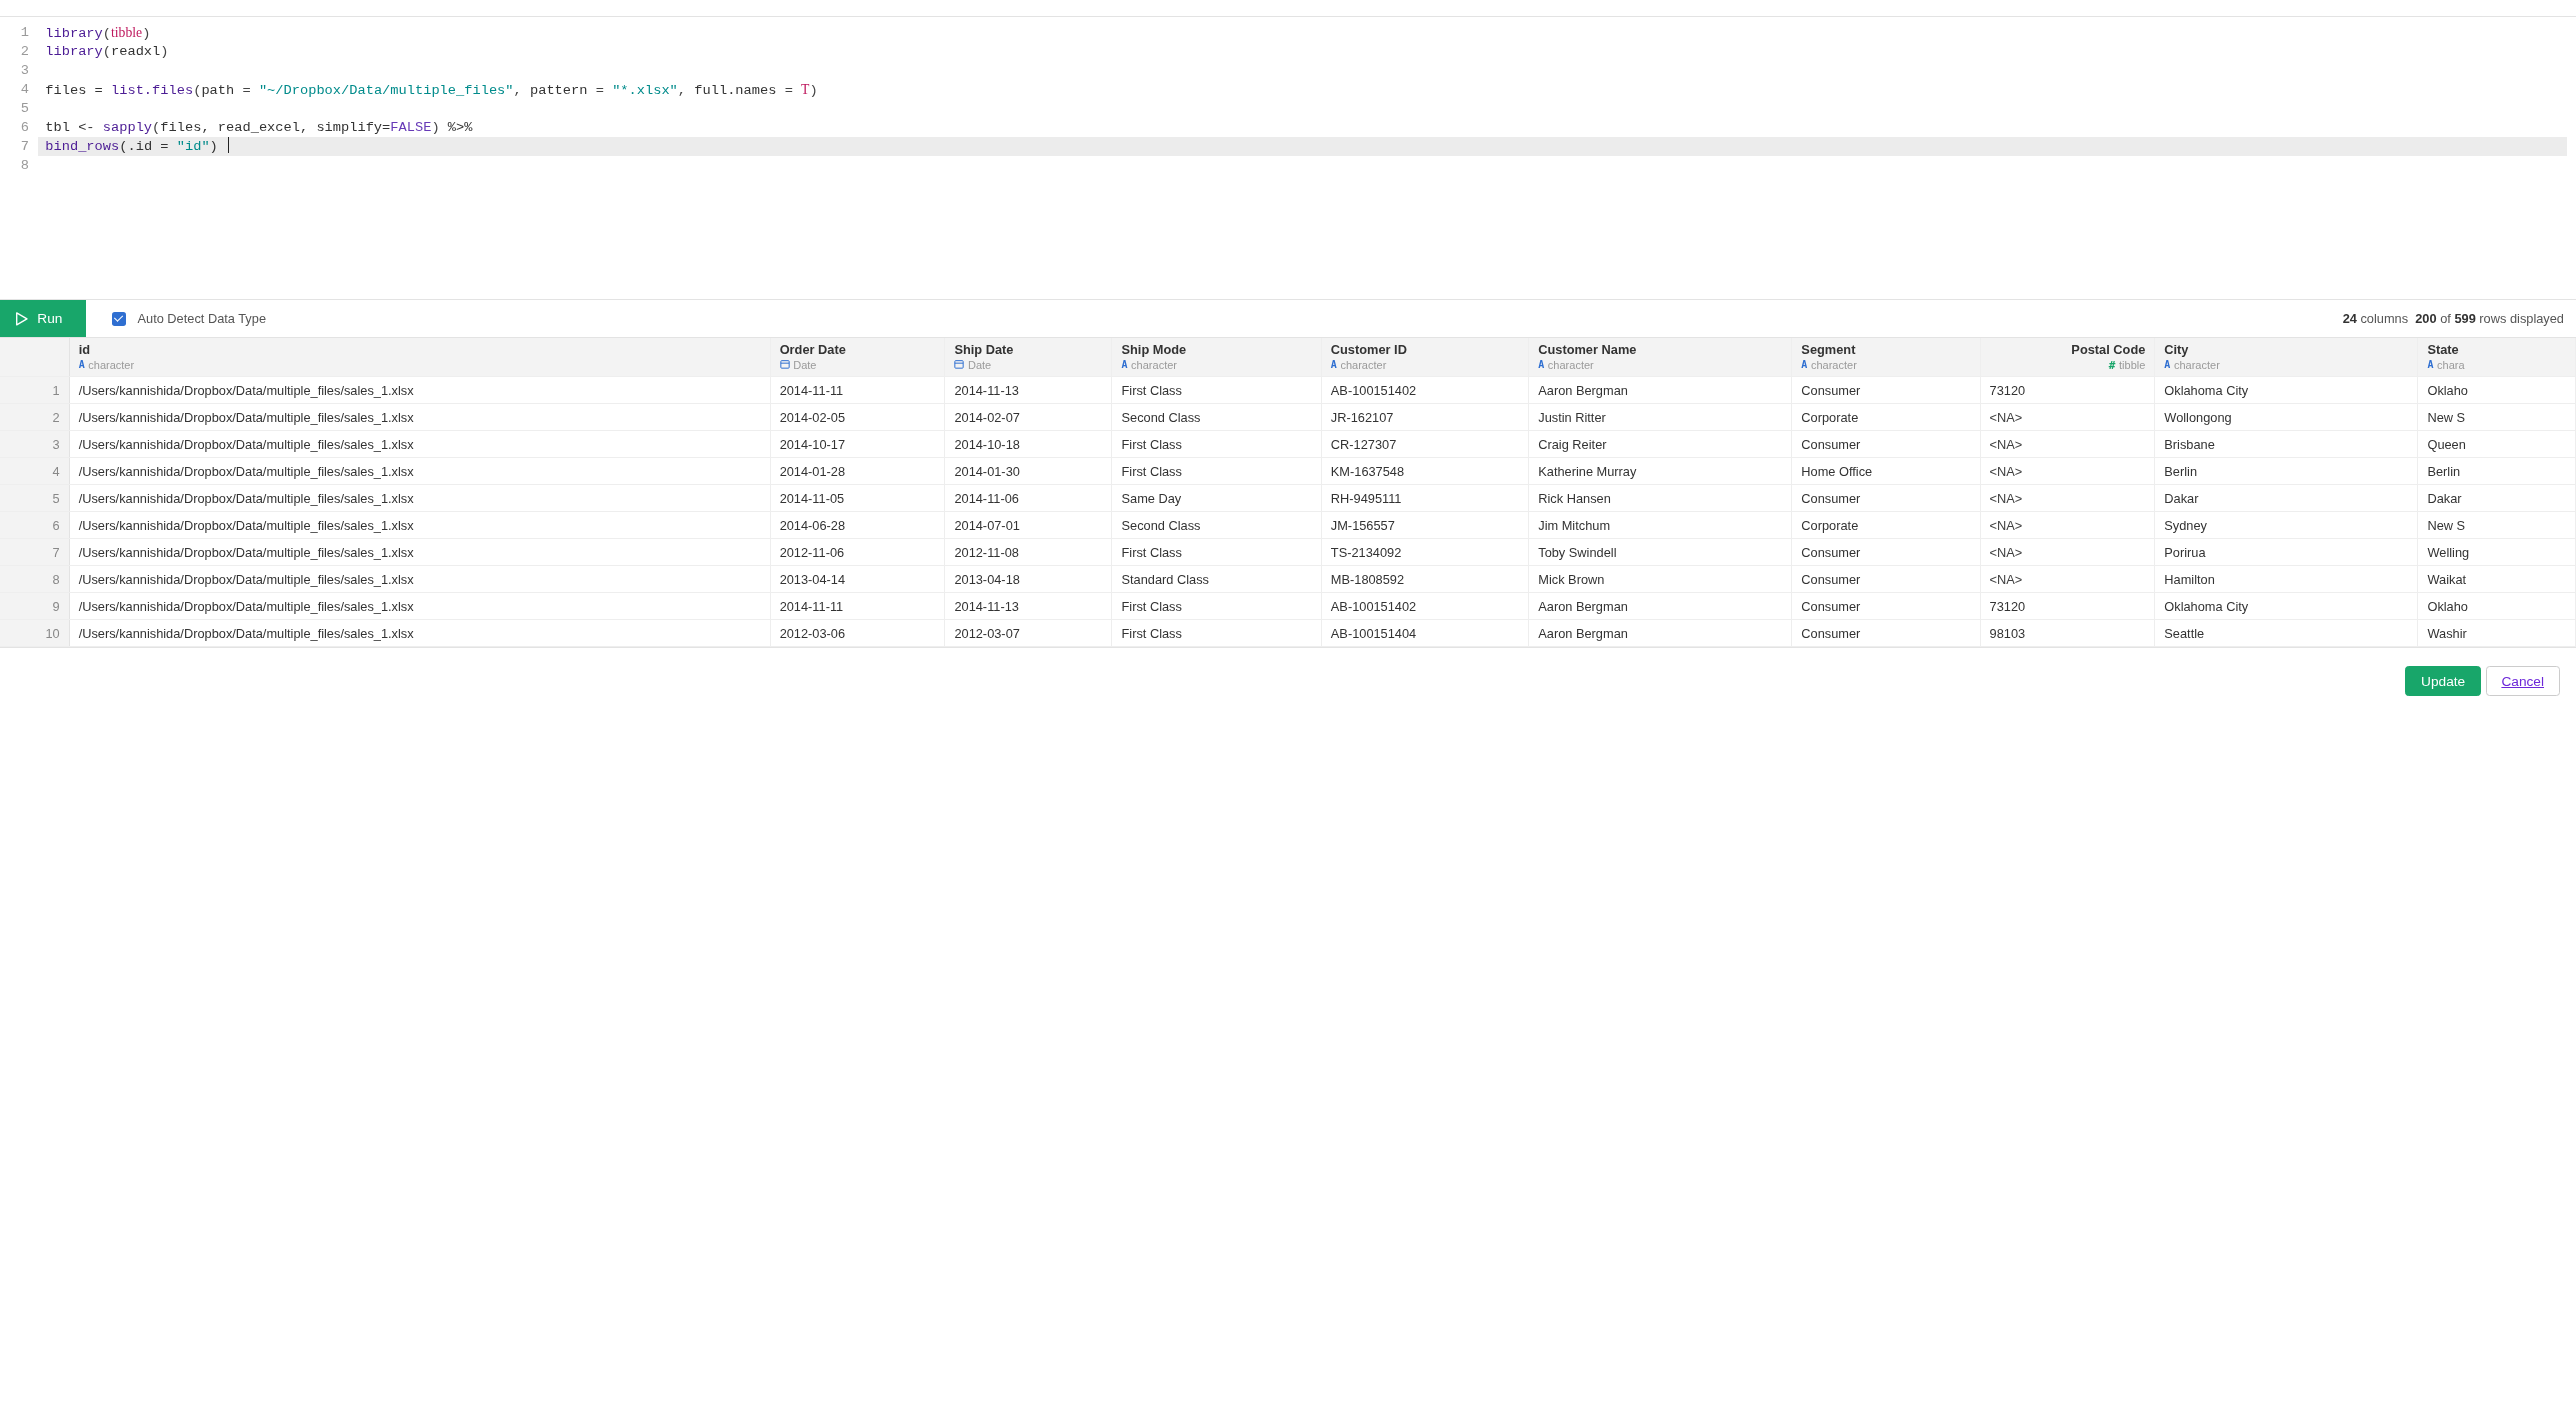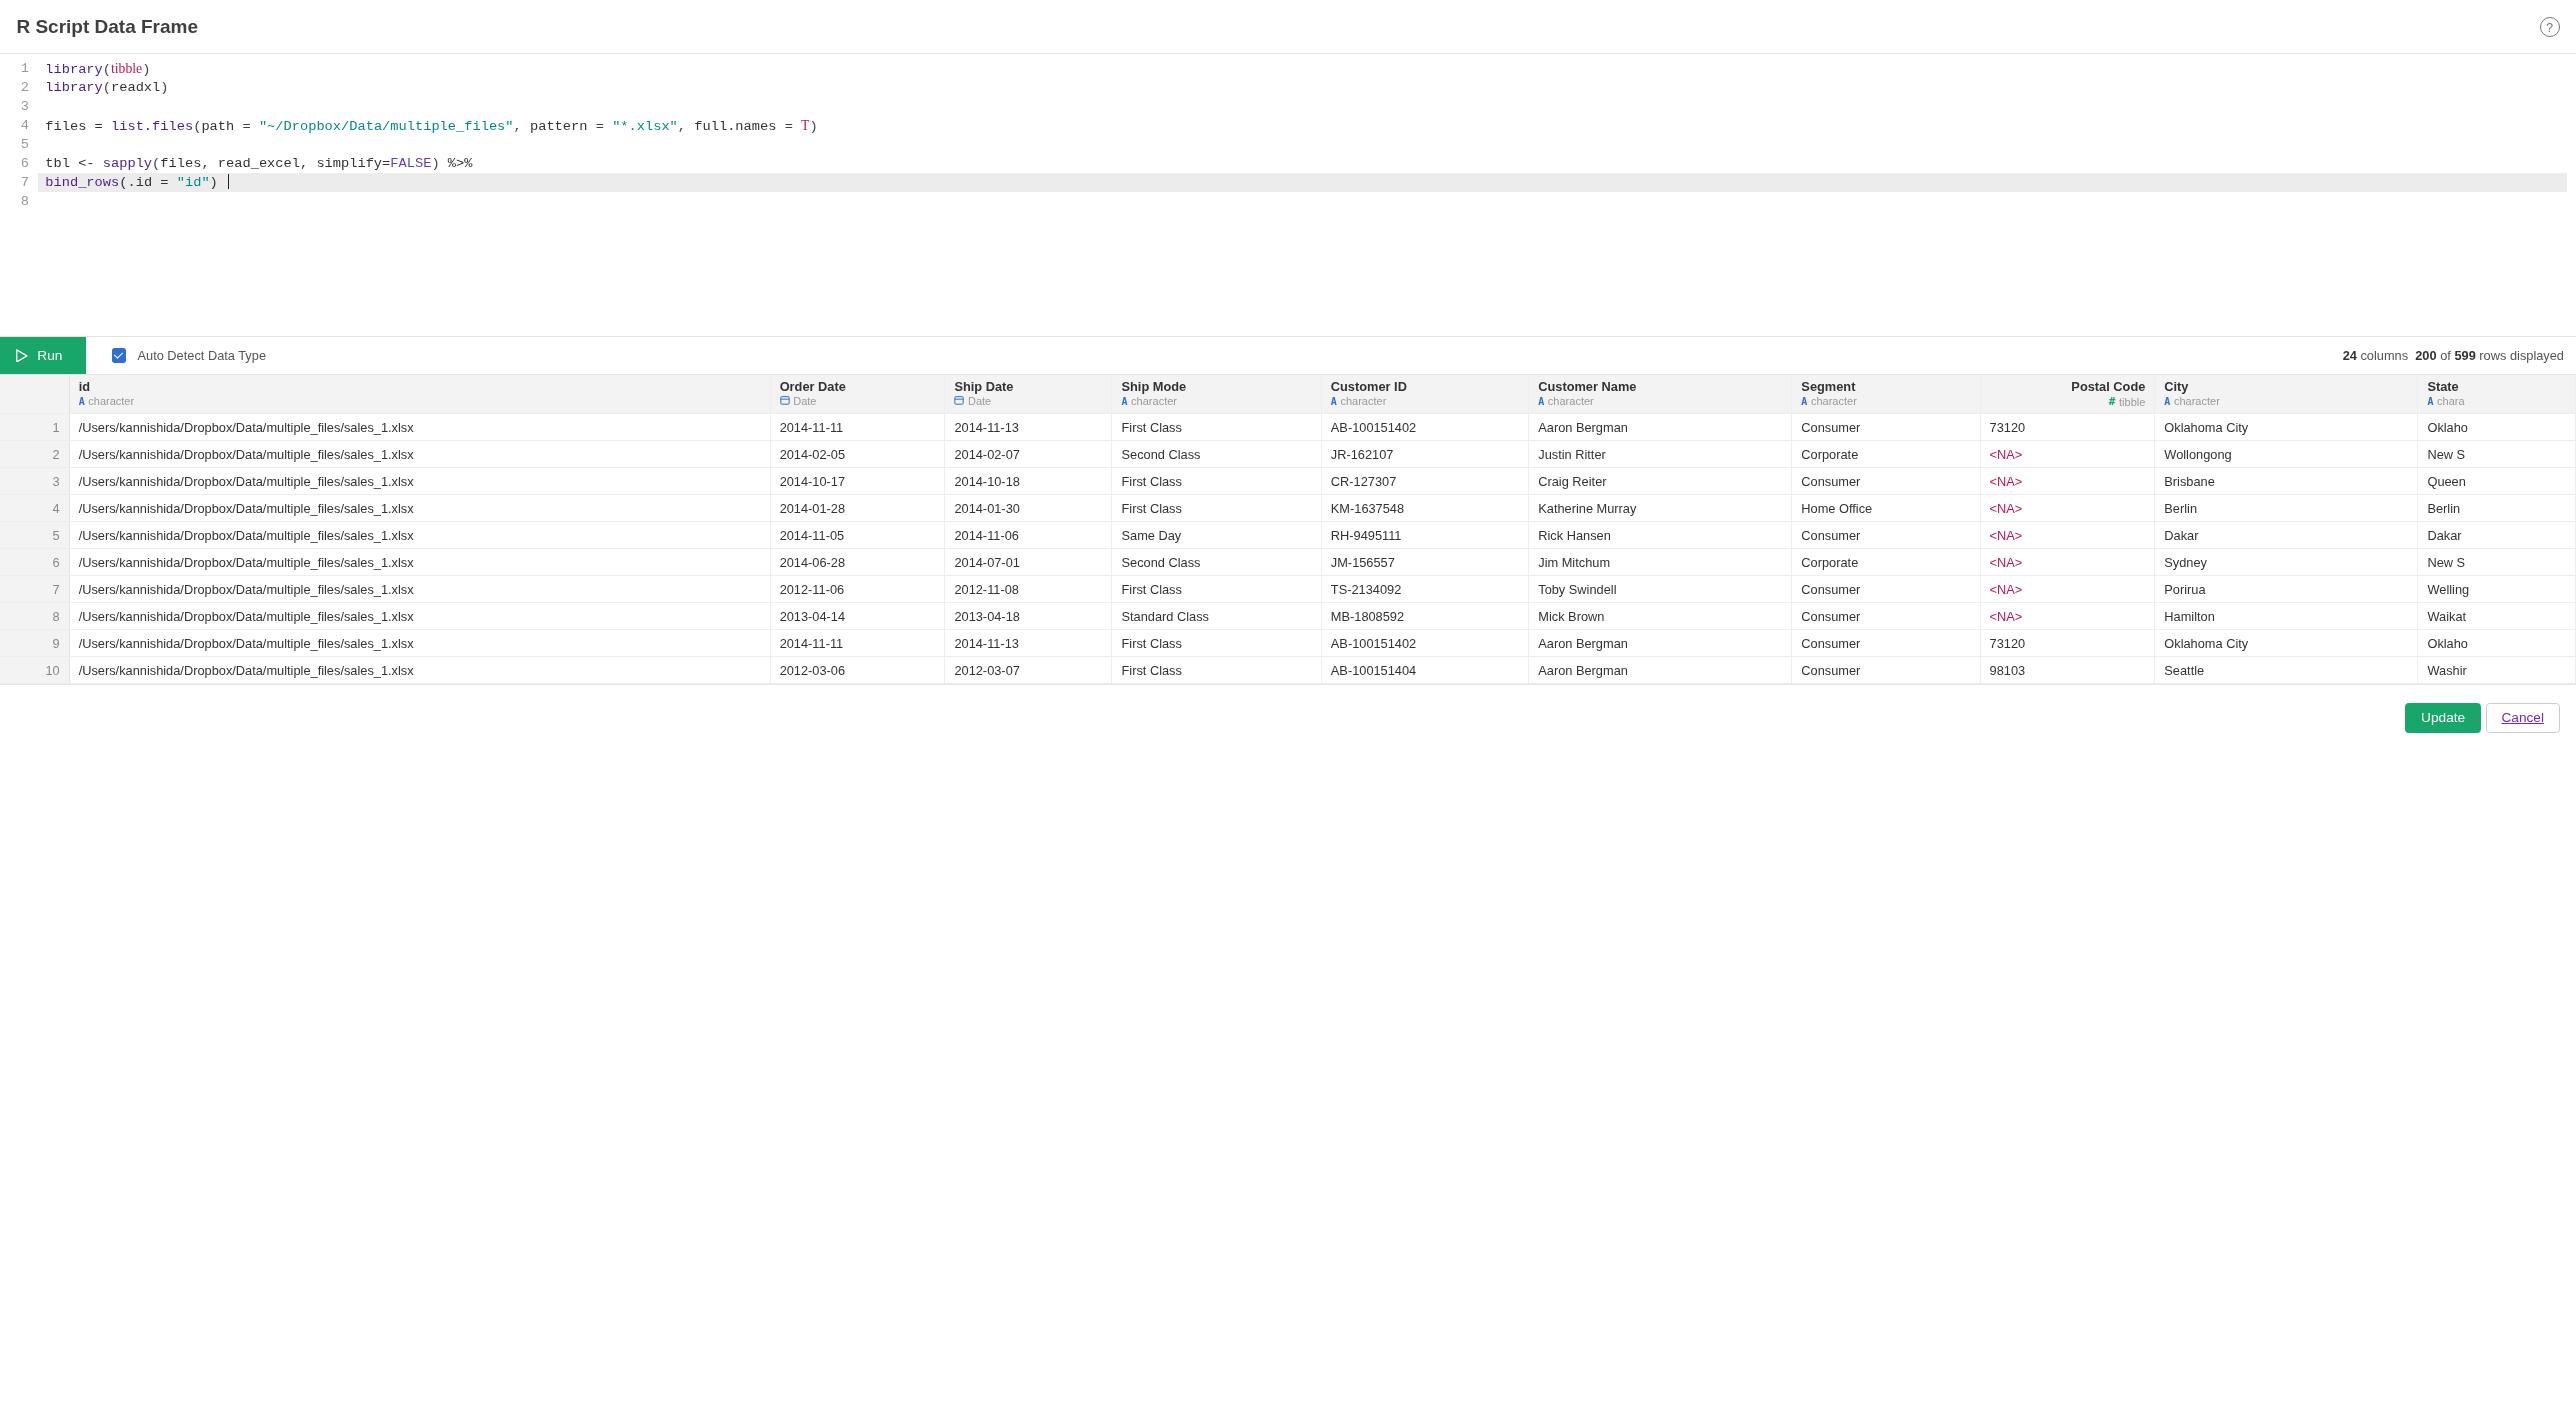--- a/index.html
+++ b/index.html
@@ -178,21 +178,21 @@
     background:#f3f3f3;
     color:#888;
     text-align:right;
     width:36px;
     padding-right:9px;
     border-right:0.9px solid #e3e3e3;
   }
   table.data thead th.rn{ background:#f3f3f3;}
 
   td.num { text-align:right; padding-right:12.8px;}
-  td.na  { text-align:right; color:#be185d; padding-right:12.8px;}
+  td.na  { text-align:right; color:#404040; padding-right:12.8px;}
 
   
   .footer {
     display:flex;
     justify-content:flex-end;
     gap:5px;
     padding: 18px 16.4px 12.8px 0;
   }
   .btn {
     padding: 6.4px 14.6px;
@@ -223,26 +223,20 @@
   col.c-seg   { width:98px;}
   col.c-postal{ width:91px;}
   col.c-city  { width:137px;}
   col.c-state { width:82px;}
 </style>
 </head>
 <body>
 
 <div class="page">
 
-  <div class="header">
-    <h1>R Script Data Frame</h1>
-    <div class="help-icon">
-      <span>?</span>
-    </div>
-  </div>
 
   <div class="editor-wrap">
     <div class="gutter" id="gutter">
         <div>1</div>
         <div>2</div>
         <div>3</div>
         <div>4</div>
         <div>5</div>
         <div>6</div>
         <div>7</div>

